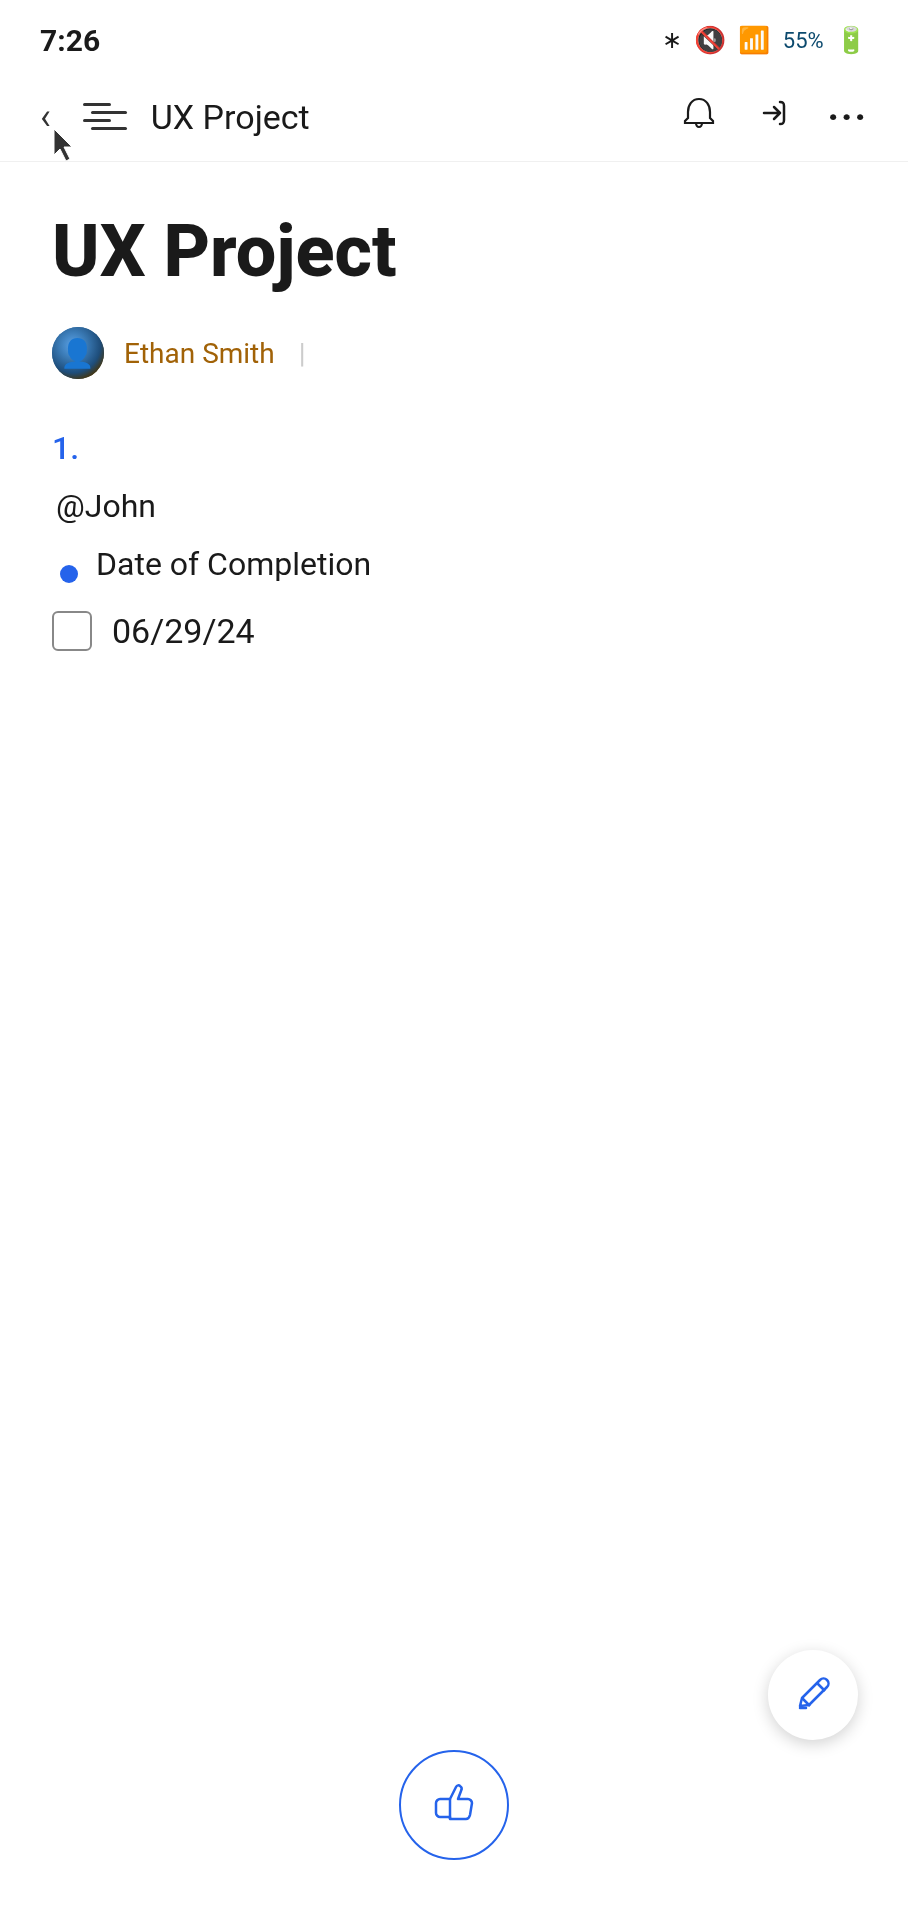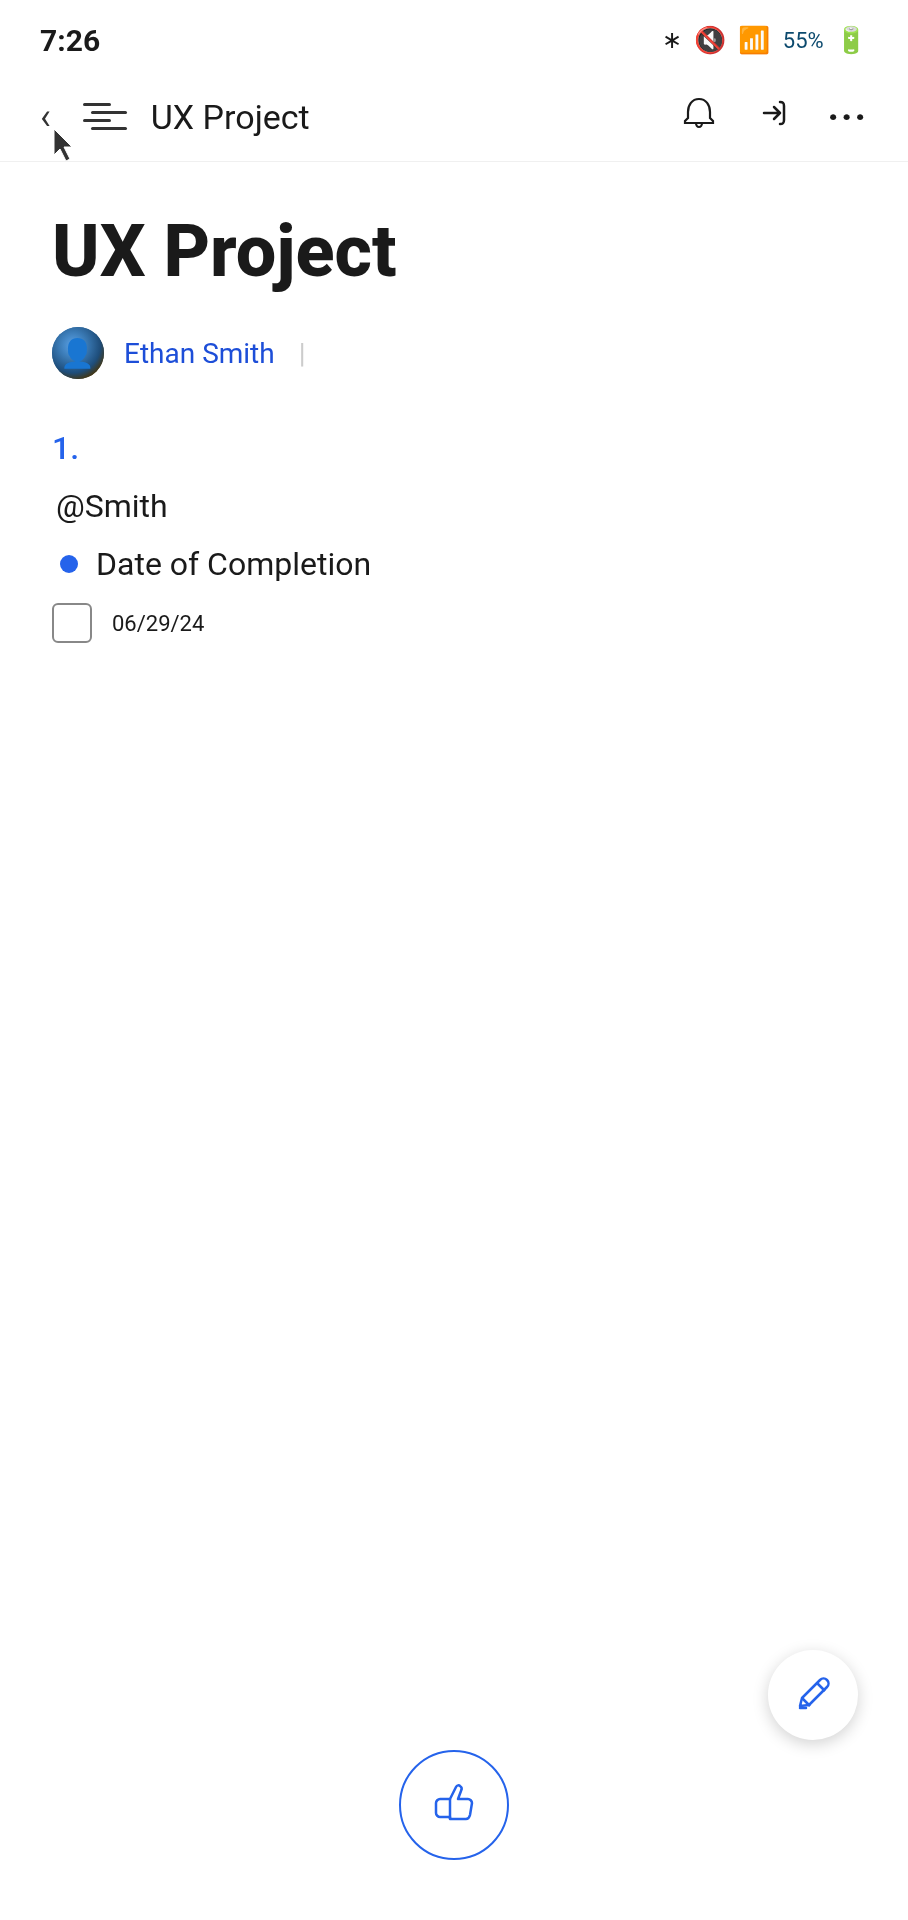--- a/index.html
+++ b/index.html
@@ -131,21 +131,21 @@
       content: '👤';
       font-size: 28px;
       position: absolute;
       top: 50%;
       left: 50%;
       transform: translate(-50%, -50%);
     }
 
     .author-name {
       font-size: 28px;
-      color: #1d4ed8;
+      color: #a16207;
     }
 
     .author-divider {
       color: #ccc;
       font-size: 28px;
       margin: 0 4px;
     }
 
     .created-text {
       font-size: 28px;
@@ -180,23 +180,23 @@
 
     .mention-text {
       font-size: 32px;
       color: #1a1a1a;
       margin-bottom: 20px;
       padding-left: 4px;
     }
 
     .bullet-item {
       display: flex;
-      align-items: flex-start;
+      align-items: flex-end;
       gap: 18px;
-      margin-bottom: 20px;
+      margin-bottom: 28px;
       padding-left: 8px;
     }
 
     .bullet-dot {
       width: 18px;
       height: 18px;
       background: #2563eb;
       border-radius: 50%;
       margin-top: 10px;
       flex-shrink: 0;
@@ -219,21 +219,21 @@
       width: 40px;
       height: 40px;
       border: 2.5px solid #888;
       border-radius: 6px;
       background: #fff;
       flex-shrink: 0;
       cursor: pointer;
     }
 
     .checkbox-text {
-      font-size: 22px;
+      font-size: 34px;
       color: #1a1a1a;
     }
 
     
     .fab-edit {
       position: fixed;
       bottom: 180px;
       right: 50px;
       width: 90px;
       height: 90px;
@@ -351,21 +351,21 @@
     <span class="author-name">Ethan Smith</span>
     <span class="author-divider">|</span>
   </div>
 
   <div class="doc-content">
 
     <div class="numbered-item">
       <span class="number-label">1.</span>
     </div>
 
-    <div class="mention-text">@Smith</div>
+    <div class="mention-text">@John</div>
 
     <div class="bullet-item">
       <div class="bullet-dot"></div>
       <span class="bullet-text">Date of Completion</span>
     </div>
 
     <div class="checkbox-item">
       <div class="checkbox"></div>
       <span class="checkbox-text">06/29/24</span>
     </div>

